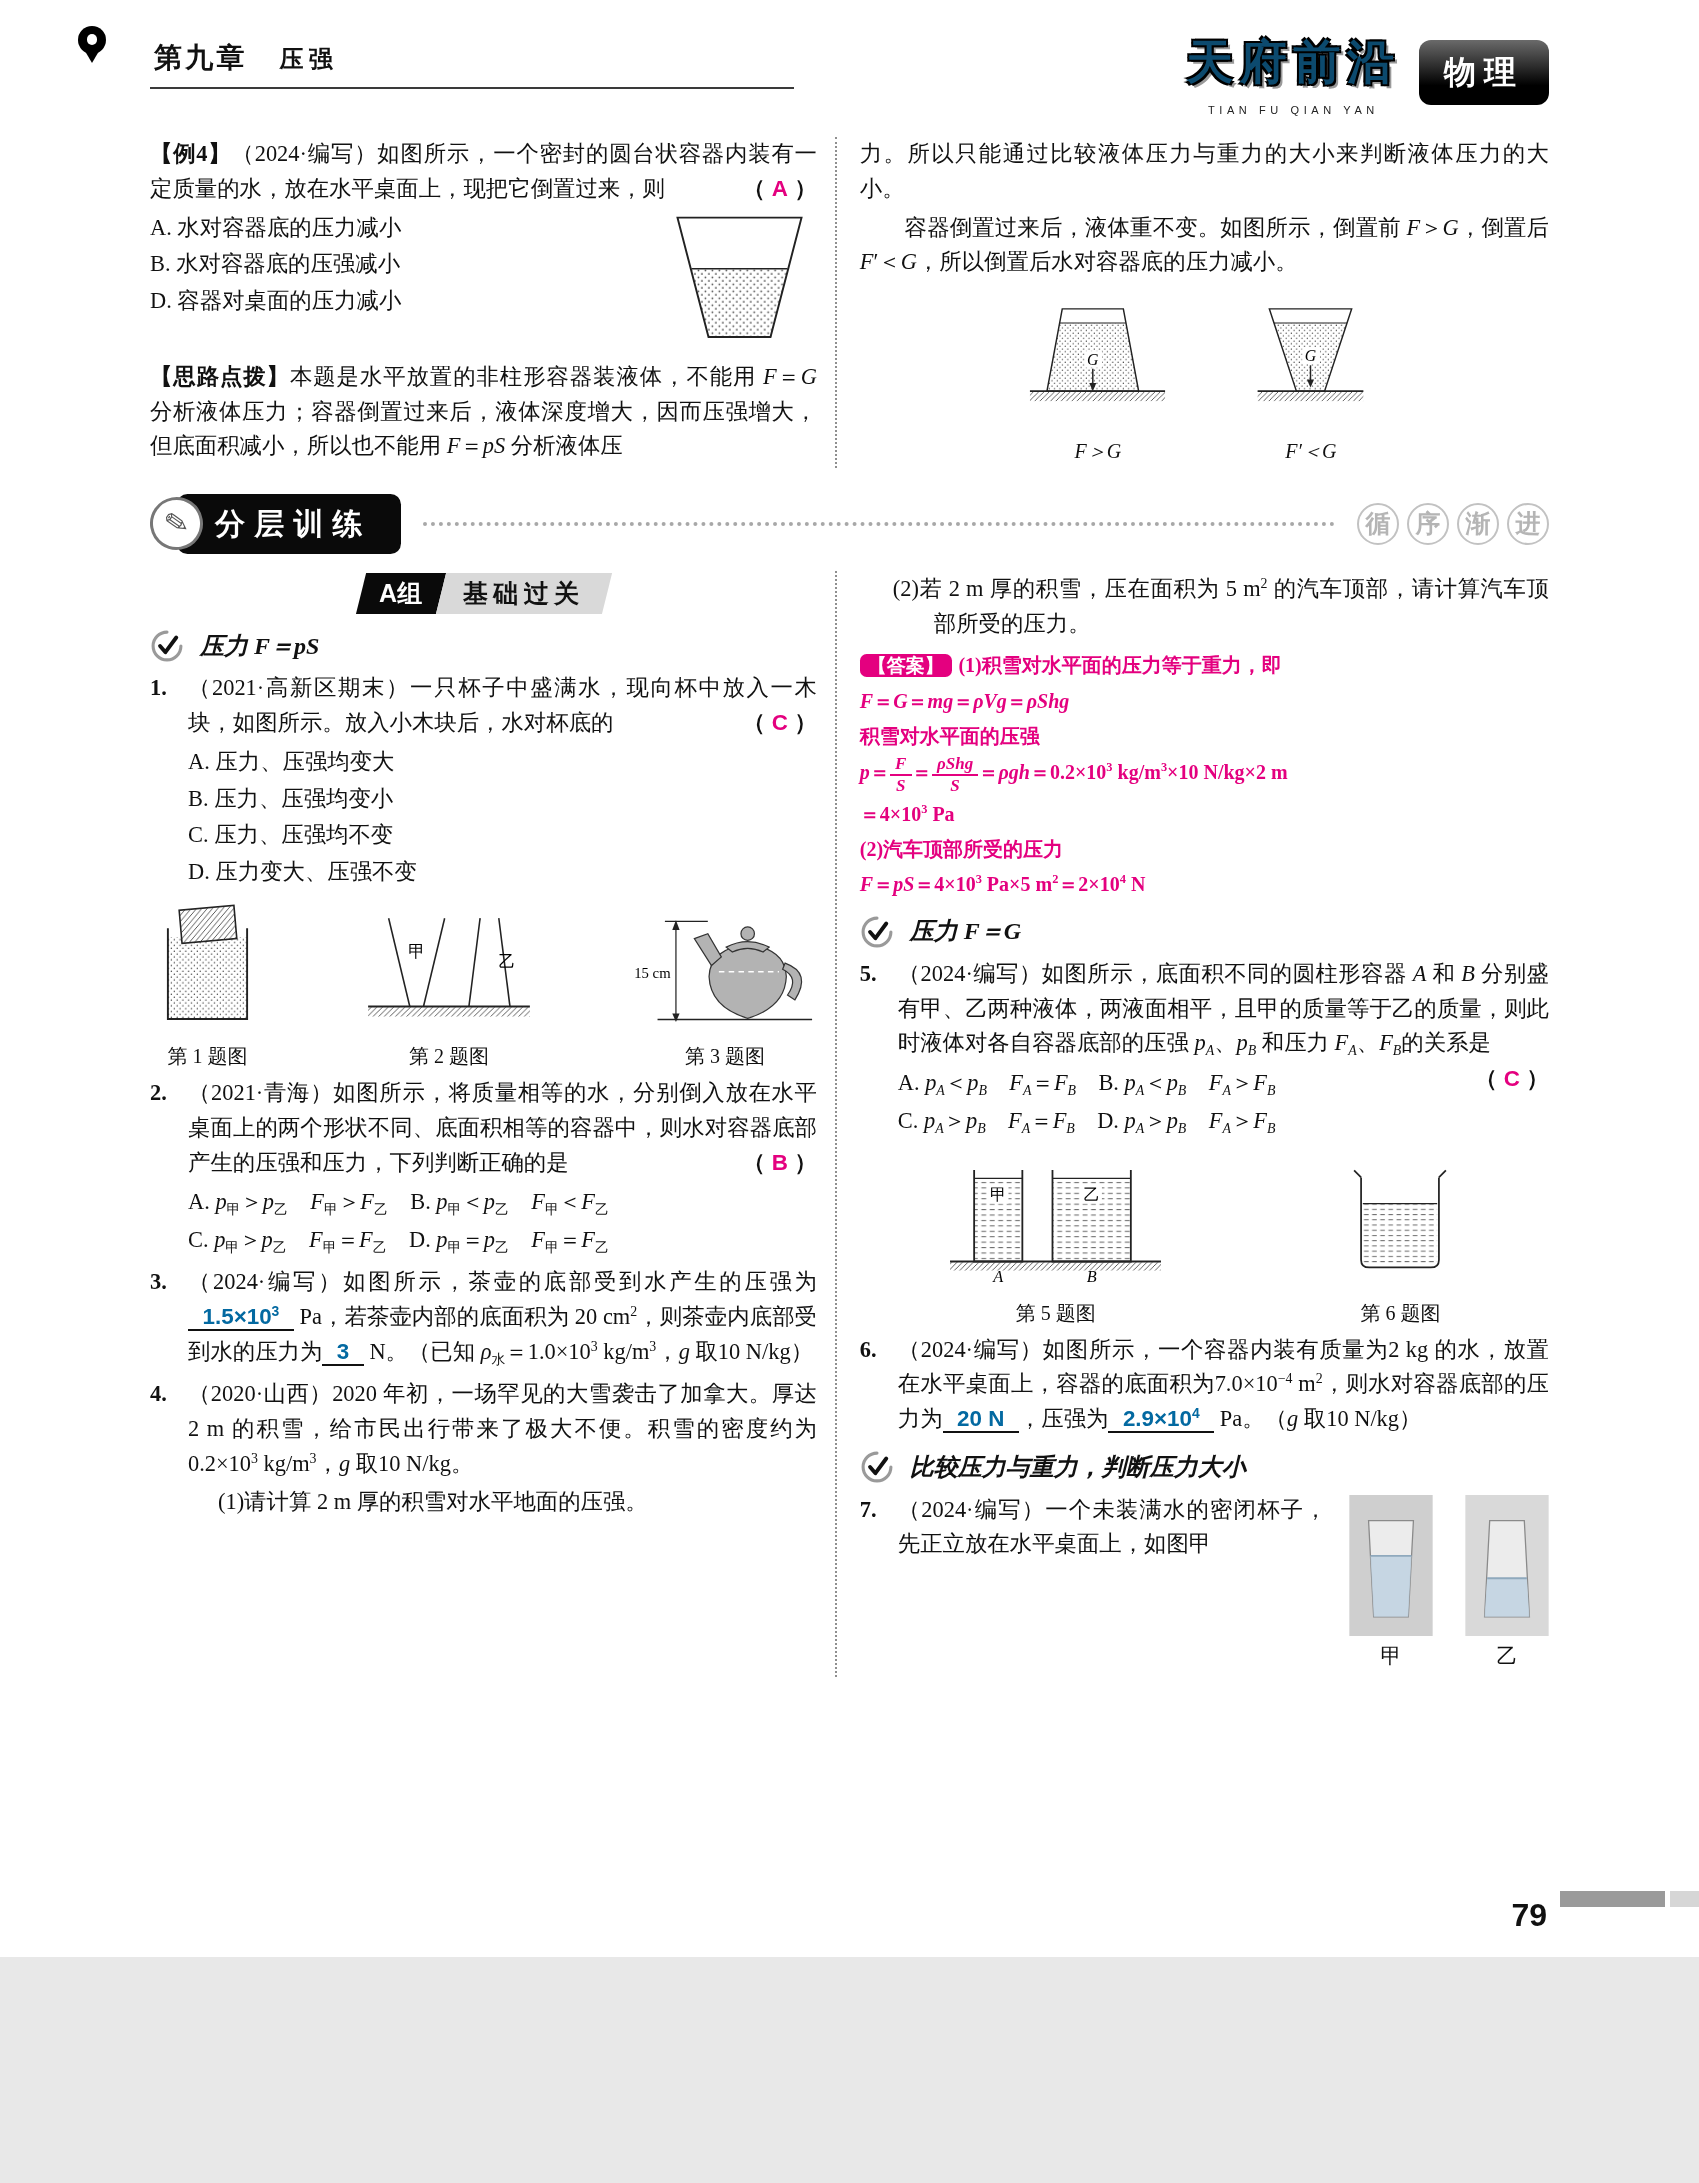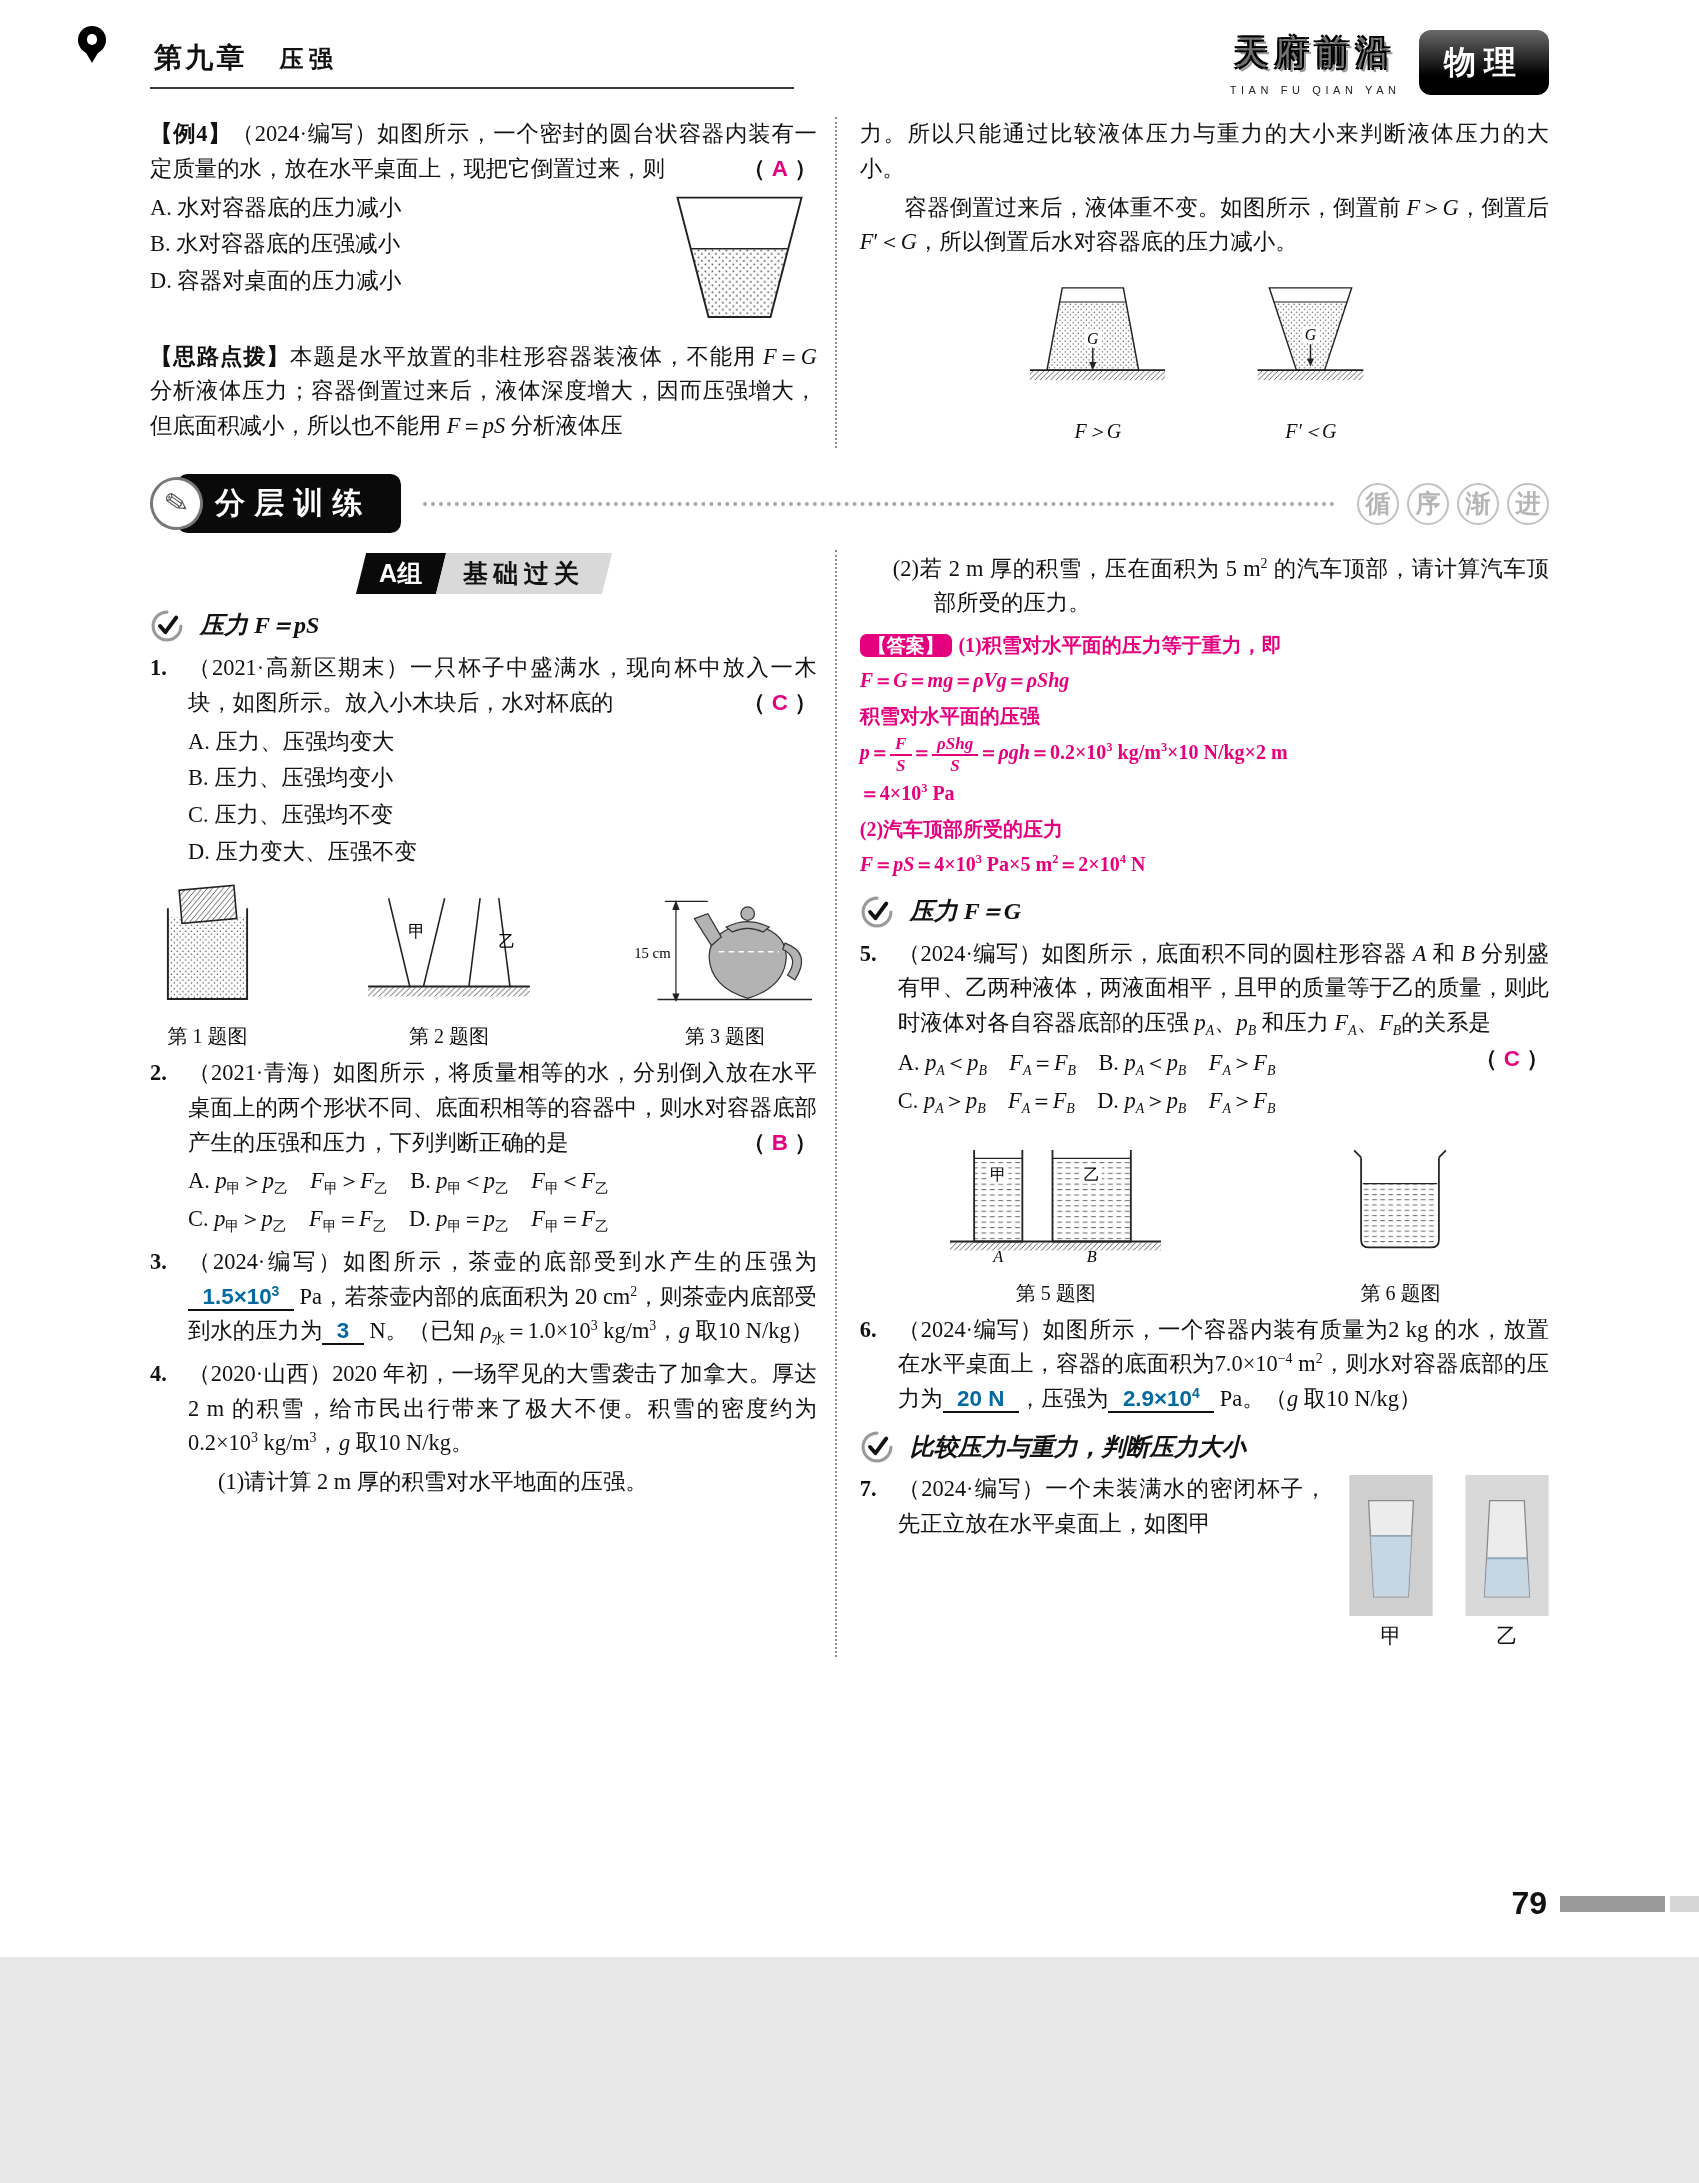--- a/index.html
+++ b/index.html
@@ -12,21 +12,21 @@
   
   .pin{position:absolute;left:78px;top:26px;width:28px;height:28px;background:#000;border-radius:50%}
   .pin::before{content:'';position:absolute;left:4px;top:20px;border-left:10px solid transparent;border-right:10px solid transparent;border-top:17px solid #000}
   .pin::after{content:'';position:absolute;left:8.5px;top:8px;width:10.5px;height:10.5px;background:#fff;border-radius:50%}
   .hdr{display:flex;justify-content:space-between;align-items:flex-start}
   .hdr-left{border-bottom:2px solid #3a3a3a;width:46%;padding:6.6px 0 8px 4px;white-space:nowrap}
   .chap-num{font-family:"Liberation Sans",sans-serif;font-weight:bold;font-size:28px;letter-spacing:3.3px}
   .chap-sec{font-weight:bold;font-size:24px;letter-spacing:5.3px;margin-left:26px}
   .hdr-right{display:flex;align-items:center;gap:18.4px;margin-top:-2.6px}
   .brand{text-align:center}
-  .brand-main{font-family:"Liberation Sans",sans-serif;font-weight:normal;font-size:34px;letter-spacing:6.6px;color:#737373;
+  .brand-main{font-family:"Liberation Sans",sans-serif;font-weight:bold;font-size:47px;letter-spacing:6.6px;color:#0c4a6e;
     text-shadow:-2px -2px 0 #000,2px -2px 0 #000,-2px 2px 0 #000,2px 2px 0 #000,4px 4px 0 #9a9a9a}
   .brand-sub{font-family:Liberation Sans, sans-serif;font-size:11px;letter-spacing:4.6px;color:#222;margin-top:2.6px}
   .subject-badge{background:linear-gradient(180deg,#6a6a6a,#000 70%);color:#fff;font-family:"Liberation Sans",sans-serif;
     font-weight:bold;font-size:32px;letter-spacing:8px;padding:8px 25px;border-radius:12px}
   
   .cols{display:flex;align-items:stretch}
   .colL{width:667px;flex:none}
   .colR{flex:1;border-left:2px dotted #8f8f8f;margin-left:18.4px;padding-left:22.4px}
   .top-cols{margin-top:18.4px}
   
@@ -77,21 +77,21 @@
   .frac{display:inline-flex;flex-direction:column;vertical-align:middle;text-align:center;line-height:1.15;font-size:.85em}
   .ft{border-bottom:2px solid currentColor;padding:0 5.3px}
   .fb{padding:0 5.3px}
   .ml{margin-left:22.4px}
   
   .photos{float:right;display:flex;gap:32px;margin:2.6px 0 4px 22.4px}
   .photo{text-align:center}
   .photo svg{width:84px;height:141px;display:block}
   .plabel{font-size:21px;margin-top:4px}
   
-  .pagefoot{position:absolute;right:0;bottom:28px;display:flex;align-items:center;gap:13px}
+  .pagefoot{position:absolute;right:0;bottom:16px;display:flex;gap:13px}
   .pgnum{font-family:"Liberation Sans",sans-serif;font-weight:bold;font-size:32px}
   .bar-d{width:105px;height:16px;background:#9a9a9a}
   .bar-l{width:29px;height:16px;background:#d6d6d6;margin-left:-8px}
   svg text{font-family:"Liberation Serif","DejaVu Serif",serif}
 </style>
 </head>
 <body>
 
 <svg width="0" height="0" style="position:absolute">
   <defs>

